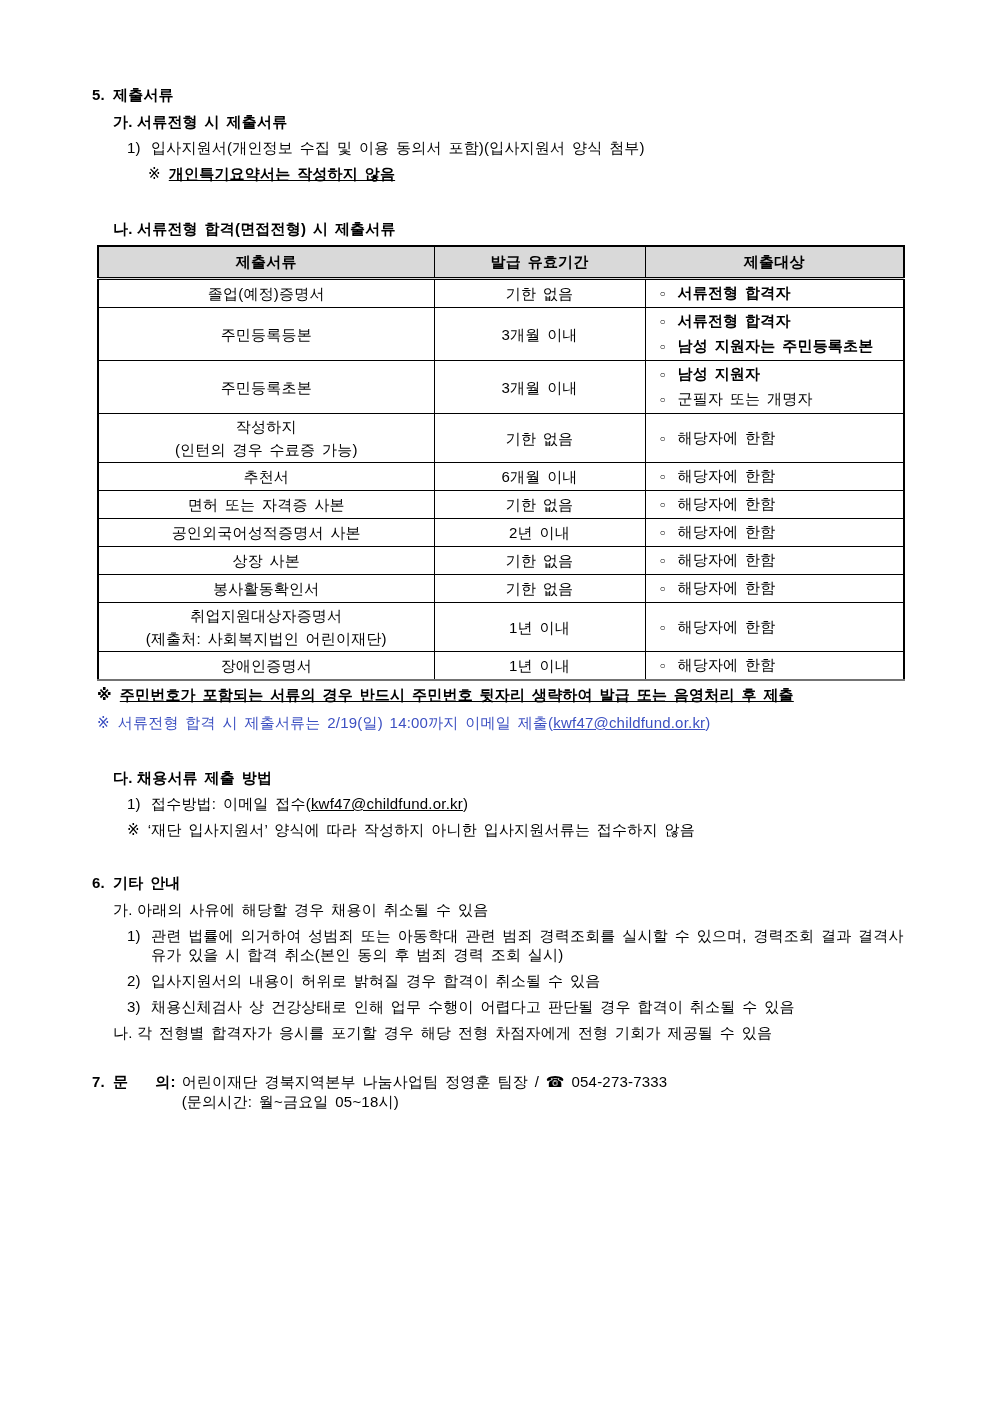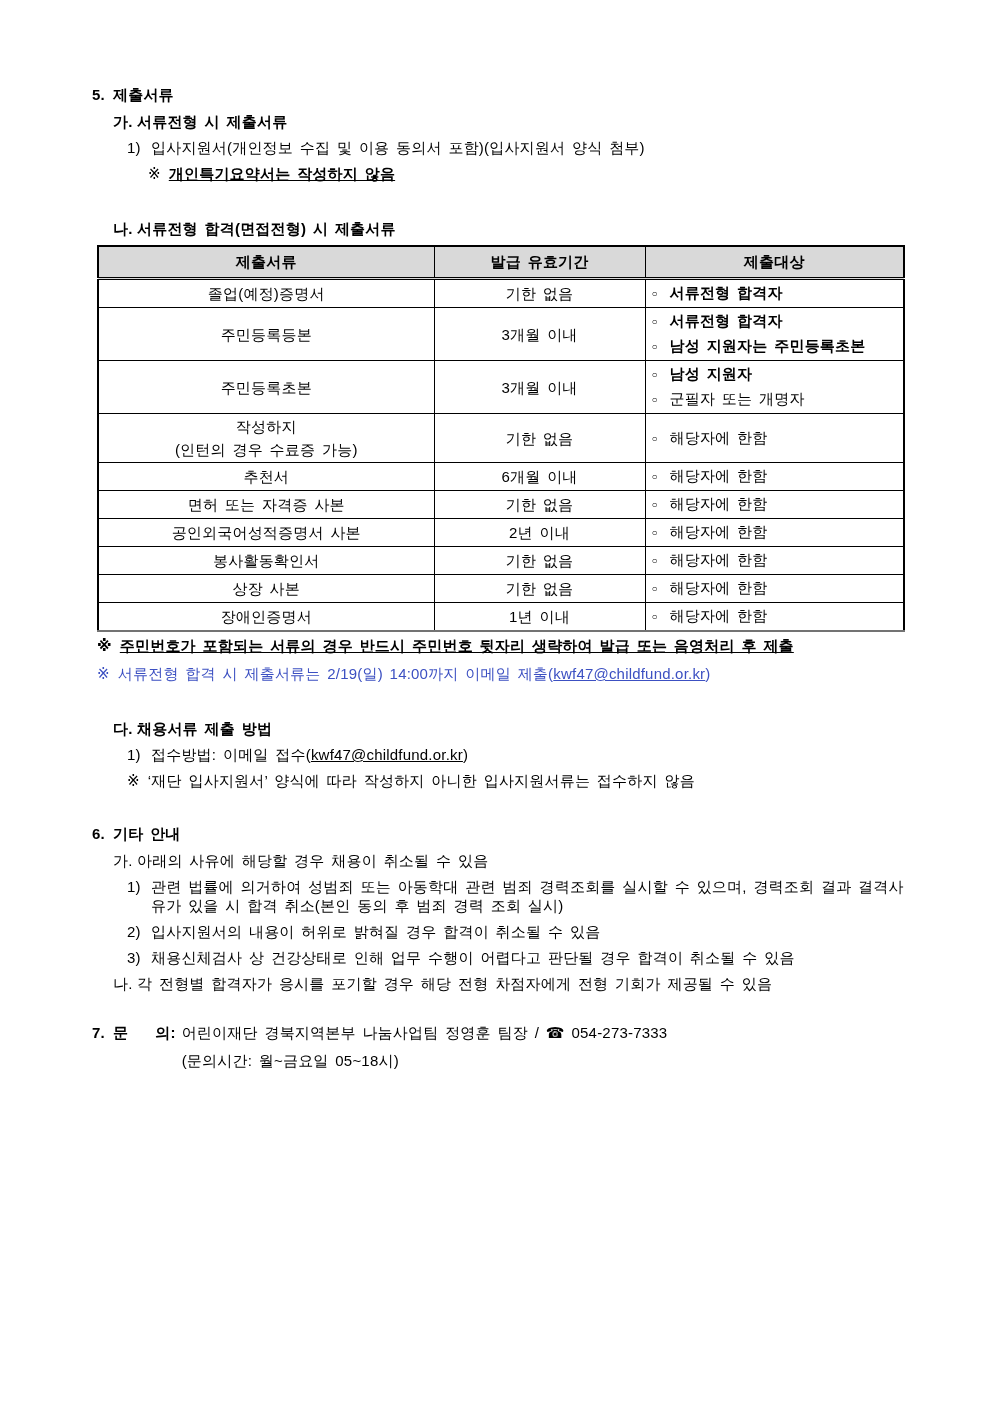--- a/index.html
+++ b/index.html
@@ -25,41 +25,41 @@
 
   
   table.docs{border-collapse:collapse;width:806px;margin:4px 0 0 5px;table-layout:fixed;}
   table.docs col.c1{width:336px;} table.docs col.c2{width:211px;} table.docs col.c3{width:259px;}
   table.docs th{
     background:#d9d9d9;border:1px solid #000;border-top:2px solid #000;
     border-bottom:3px double #000;font-weight:bold;height:28px;padding:1px 4px;
   }
   table.docs th:first-child{border-left:2px solid #000;}
   table.docs th:last-child{border-right:2px solid #000;font-family:Liberation Mono, monospace;}
-  table.docs td{border:1px solid #000;padding:1px 6px;height:25px;line-height:23px;vertical-align:middle;}
+  table.docs td{border:1px solid #000;padding:1px 14px;height:25px;line-height:23px;vertical-align:middle;}
   table.docs tr td:first-child{border-left:2px solid #000;}
   table.docs tr td:last-child{border-right:2px solid #000;}
   table.docs tr:last-child td{border-bottom:2px solid #737373;}
   .c-doc,.c-val{text-align:center;}
   .c-tgt{text-align:left;}
   .tgt-line{display:flex;align-items:baseline;line-height:23px;}
   .bullet{font-size:10px;flex:0 0 18px;transform:translateY(-1px);}
   
   .tnote1{margin:5px 0 0 5px;font-weight:bold;}
   .tnote1 .txt{text-decoration:underline;text-align:center;}
   .tnote2{margin:9px 0 36px 5px;color:var(--link);}
   a.email{color:inherit;text-decoration:underline;cursor:pointer;}
   .black-link{color:#000;}
   
   .hang{display:flex;}
   .hang .itemnum{flex:0 0 24px;}
   .hang .body{flex:1;}
   
   .contact-label{white-space:pre;font-weight:bold;margin-right:6px;}
-  .contact-col{display:flex;flex-direction:column;gap:9px;}
+  .contact-col{display:flex;flex-direction:column;gap:1px;}
 </style>
 </head>
 <body>
 
 <div class="page">
 
   <div class="row h-line">
     <span class="num">5.</span>
     <span class="b">제출서류</span>
   </div>
@@ -186,35 +186,48 @@
           <td class="c-val">2년 이내</td>
           <td class="c-tgt">
             <div class="tgt-line">
               <span class="bullet">○</span>
               <span>해당자에 한함</span>
             </div>
           </td>
         </tr>
         <tr>
           <td class="c-doc">
+            <div>상장 사본</div>
+          </td>
+          <td class="c-val">기한 없음</td>
+          <td class="c-tgt">
+            <div class="tgt-line">
+              <span class="bullet">○</span>
+              <span>해당자에 한함</span>
+            </div>
+          </td>
+        </tr>
+        <tr>
+          <td class="c-doc">
             <div>봉사활동확인서</div>
           </td>
           <td class="c-val">기한 없음</td>
           <td class="c-tgt">
             <div class="tgt-line">
               <span class="bullet">○</span>
               <span>해당자에 한함</span>
             </div>
           </td>
         </tr>
         <tr>
           <td class="c-doc">
-            <div>상장 사본</div>
-          </td>
-          <td class="c-val">기한 없음</td>
+            <div>취업지원대상자증명서</div>
+            <div>(제출처: 사회복지법인 어린이재단)</div>
+          </td>
+          <td class="c-val">1년 이내</td>
           <td class="c-tgt">
             <div class="tgt-line">
               <span class="bullet">○</span>
               <span>해당자에 한함</span>
             </div>
           </td>
         </tr>
         <tr>
           <td class="c-doc">
             <div>장애인증명서</div>

